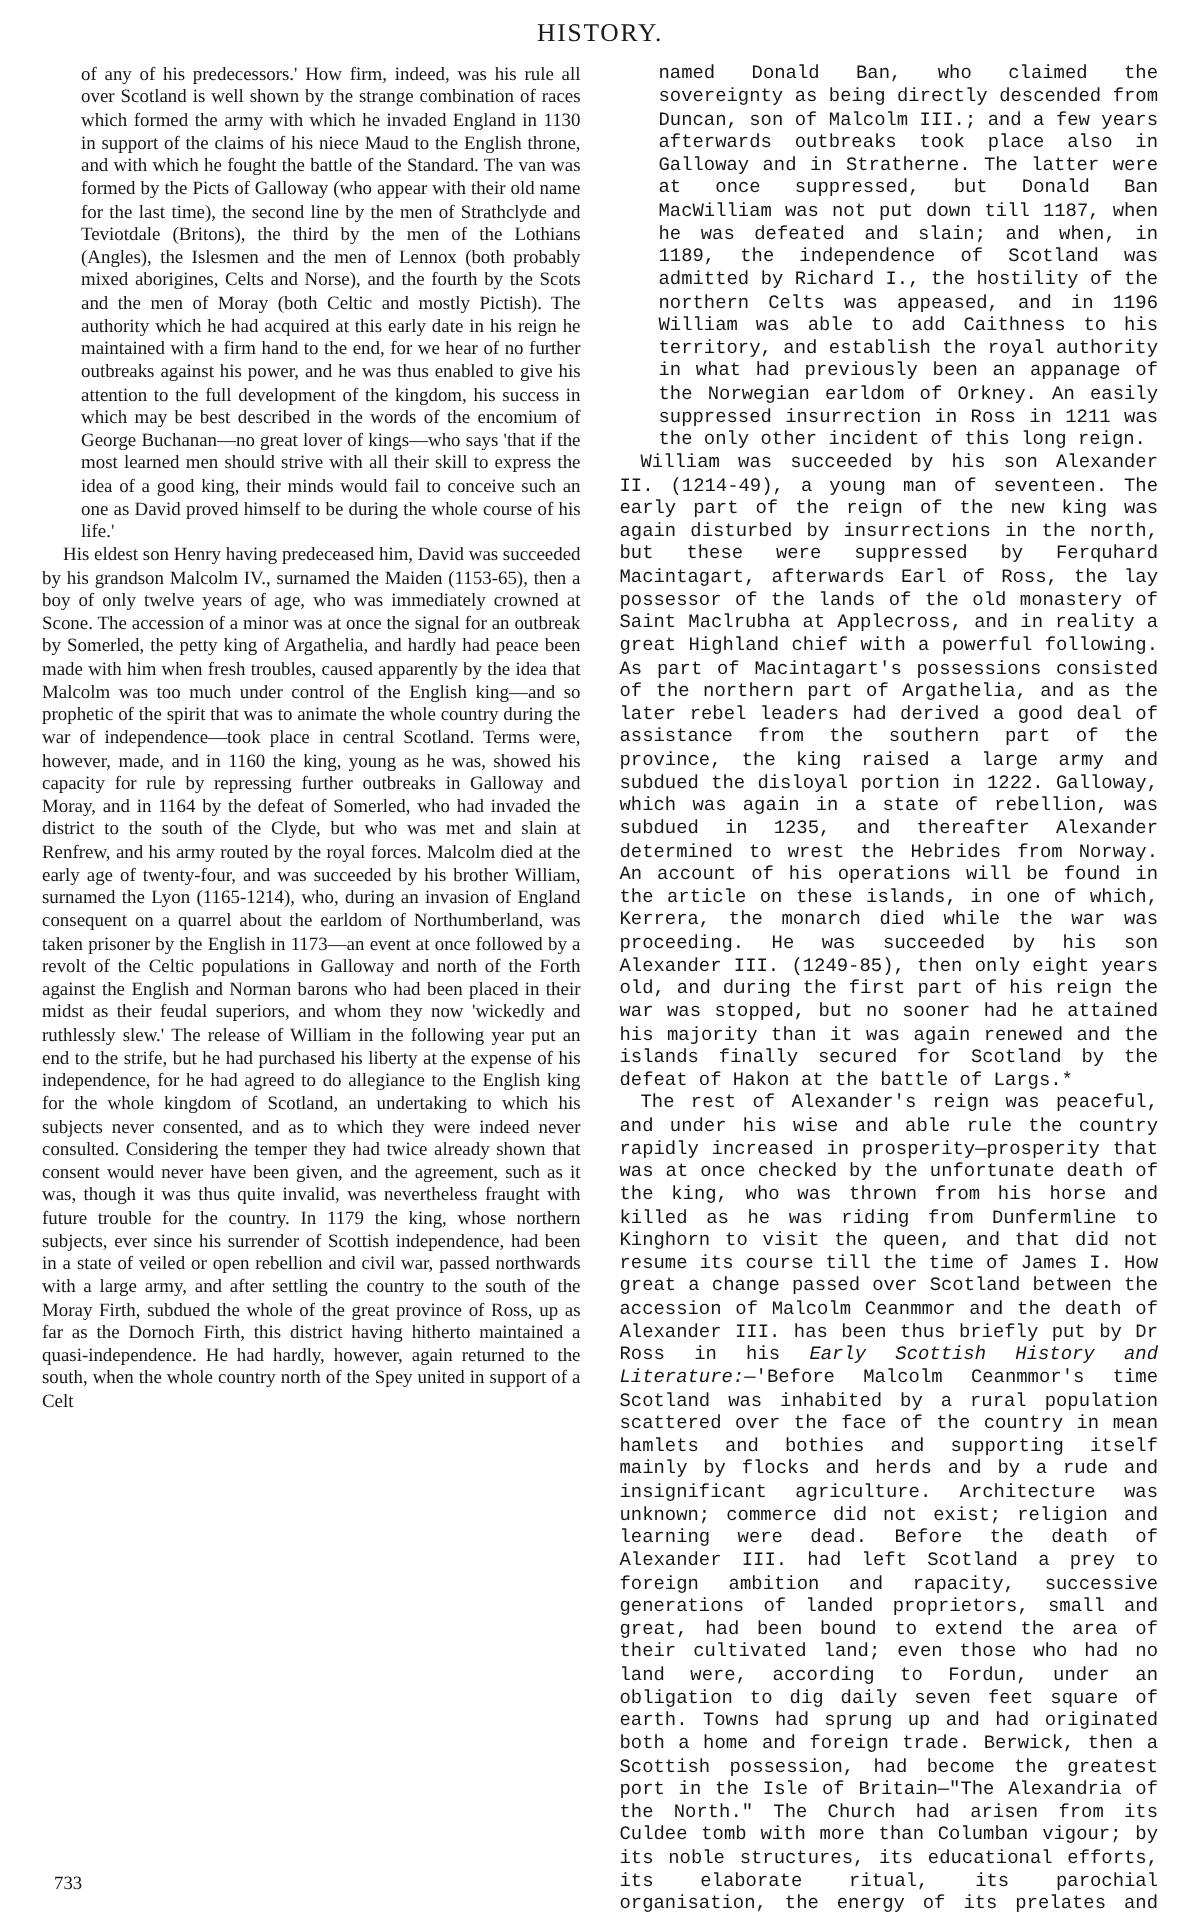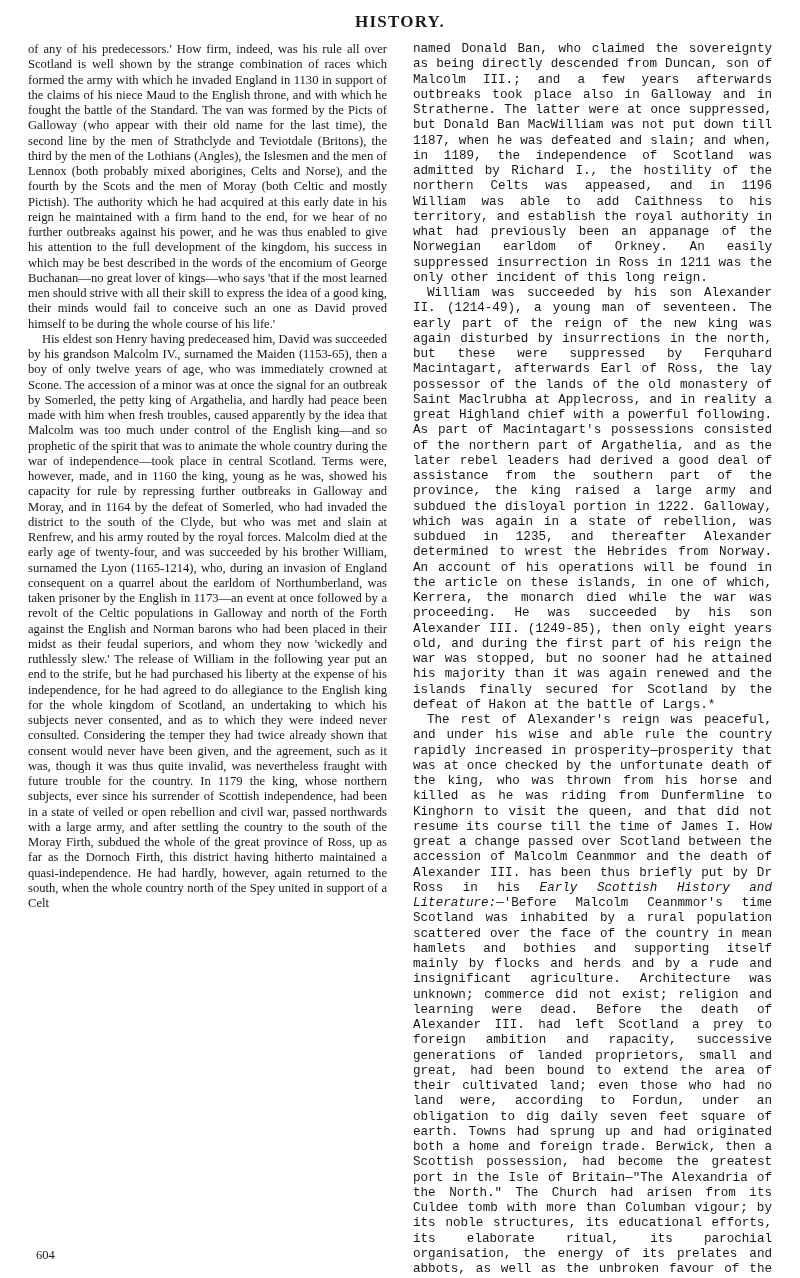--- a/index.html
+++ b/index.html
@@ -20,21 +20,21 @@
     left: 0; top: 0;
     width: 800px;
     height: 1278px;
     box-sizing: border-box;
     padding: 0;
   }
   .page-header {
     text-align: center;
     font-size: 17px;
     letter-spacing: 1.2px;
-    font-weight: 700;
+    font-weight: 400;
     margin-top: 12px;
     margin-bottom: 12px;
     font-family: "Liberation Serif", serif;
   }
   .columns {
     position: absolute;
     top: 42px;
     left: 28px;
     width: 744px;
     display: flex;
@@ -48,20 +48,21 @@
     text-justify: inter-word;
     hyphens: none;
     color: #161616;
   }
   .col p {
     margin: 0 0 0 0;
     text-indent: 14px;
   }
   .col p.first {
     text-indent: 0;
+    margin-left: 26px;
   }
   .italic { font-style: italic; }
   .footnote {
     margin-top: 28px;
     font-size: 10px;
     line-height: 12.4px;
     text-align: justify;
     color: #1a1a1a;
   }
   .page-number {
@@ -92,15 +93,15 @@
     <div class="col col-right">
       <p class="first">named Donald Ban, who claimed the sovereignty as being directly descended from Duncan, son of Malcolm III.; and a few years afterwards outbreaks took place also in Galloway and in Stratherne. The latter were at once suppressed, but Donald Ban MacWilliam was not put down till 1187, when he was defeated and slain; and when, in 1189, the independence of Scotland was admitted by Richard I., the hostility of the northern Celts was appeased, and in 1196 William was able to add Caithness to his territory, and establish the royal authority in what had previously been an appanage of the Norwegian earldom of Orkney. An easily suppressed insurrection in Ross in 1211 was the only other incident of this long reign.</p>
       <p>William was succeeded by his son Alexander II. (1214-49), a young man of seventeen. The early part of the reign of the new king was again disturbed by insurrections in the north, but these were suppressed by Ferquhard Macintagart, afterwards Earl of Ross, the lay possessor of the lands of the old monastery of Saint Maclrubha at Applecross, and in reality a great Highland chief with a powerful following. As part of Macintagart's possessions consisted of the northern part of Argathelia, and as the later rebel leaders had derived a good deal of assistance from the southern part of the province, the king raised a large army and subdued the disloyal portion in 1222. Galloway, which was again in a state of rebellion, was subdued in 1235, and thereafter Alexander determined to wrest the Hebrides from Norway. An account of his operations will be found in the article on these islands, in one of which, Kerrera, the monarch died while the war was proceeding. He was succeeded by his son Alexander III. (1249-85), then only eight years old, and during the first part of his reign the war was stopped, but no sooner had he attained his majority than it was again renewed and the islands finally secured for Scotland by the defeat of Hakon at the battle of Largs.*</p>
       <p><span>The rest of Alexander's reign was peaceful, and under his wise and able rule the country rapidly increased in prosperity—prosperity that was at once checked by the unfortunate death of the king, who was thrown from his horse and killed as he was riding from Dunfermline to Kinghorn to visit the queen, and that did not resume its course till the time of James I. How great a change passed over Scotland between the accession of Malcolm Ceanmmor and the death of Alexander III. has been thus briefly put by Dr Ross in his </span><span class="italic">Early Scottish History and Literature:</span><span>—'Before Malcolm Ceanmmor's time Scotland was inhabited by a rural population scattered over the face of the country in mean hamlets and bothies and supporting itself mainly by flocks and herds and by a rude and insignificant agriculture. Architecture was unknown; commerce did not exist; religion and learning were dead. Before the death of Alexander III. had left Scotland a prey to foreign ambition and rapacity, successive generations of landed proprietors, small and great, had been bound to extend the area of their cultivated land; even those who had no land were, according to Fordun, under an obligation to dig daily seven feet square of earth. Towns had sprung up and had originated both a home and foreign trade. Berwick, then a Scottish possession, had become the greatest port in the Isle of Britain—"The Alexandria of the North." The Church had arisen from its Culdee tomb with more than Columban vigour; by its noble structures, its educational efforts, its elaborate ritual, its parochial organisation, the energy of its prelates and abbots, as well as the unbroken favour of the Scottish kings, it had recovered</span></p>
 
       <div class="footnote">* Details of the battles and many of the other leading historical events will be found in the separate articles dealing with the places where they occurred.</div>
     </div>
 
   </div>
 
-  <div class="page-number">604</div>
+  <div class="page-number">733</div>
 
 </div>
 
 </body></html>

